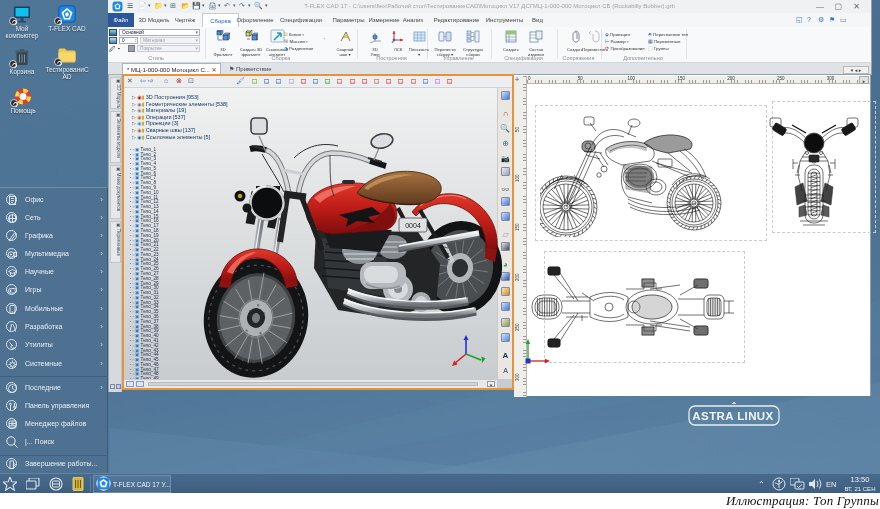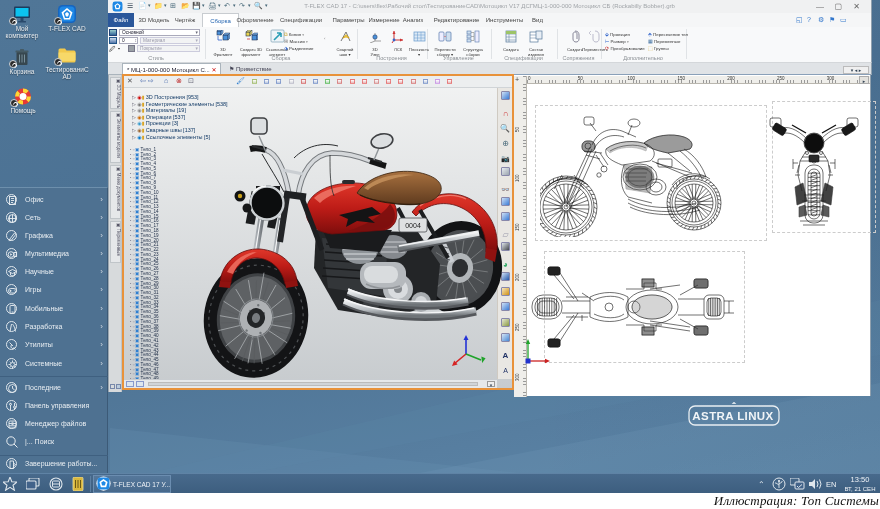--- a/index.html
+++ b/index.html
@@ -1107,13 +1107,13 @@
       <rect x="5" y="4" width="9" height="7" rx="1" fill="#42638a" stroke="#dfe6ec" stroke-width="1"></rect>
       <path d="M7 8 l1.5 1.5 L12 6.5" stroke="#dfe6ec" stroke-width="1" fill="none"></path>
     </svg>
     <svg style="position:absolute;left:809px;top:4px;" width="13" height="12" viewBox="0 0 13 12">
       <path d="M0 4 h3 l3 -3 v10 l-3 -3 h-3 Z" fill="#dfe6ec"></path>
       <path d="M8 3 q2 3 0 6 M10.5 1.5 q3 4.5 0 9" stroke="#dfe6ec" stroke-width="1" fill="none"></path>
     </svg>
     <div style="position:absolute;left:826px;top:6px;font-size:7.5px;color:#eef2f6;">EN</div>
     <div style="position:absolute;left:843px;top:1px;width:34px;text-align:center;font-size:7.5px;color:#eef2f6;line-height:9px;">13:50<br><span style="font-size:6px;">ВТ, 21 СЕН</span></div>
   </div>
-<div id="caption" class="abs">Иллюстрация: Топ Системы</div>
+<div id="caption" class="abs">Иллюстрация: Топ Группы</div>
 
 </body></html>

